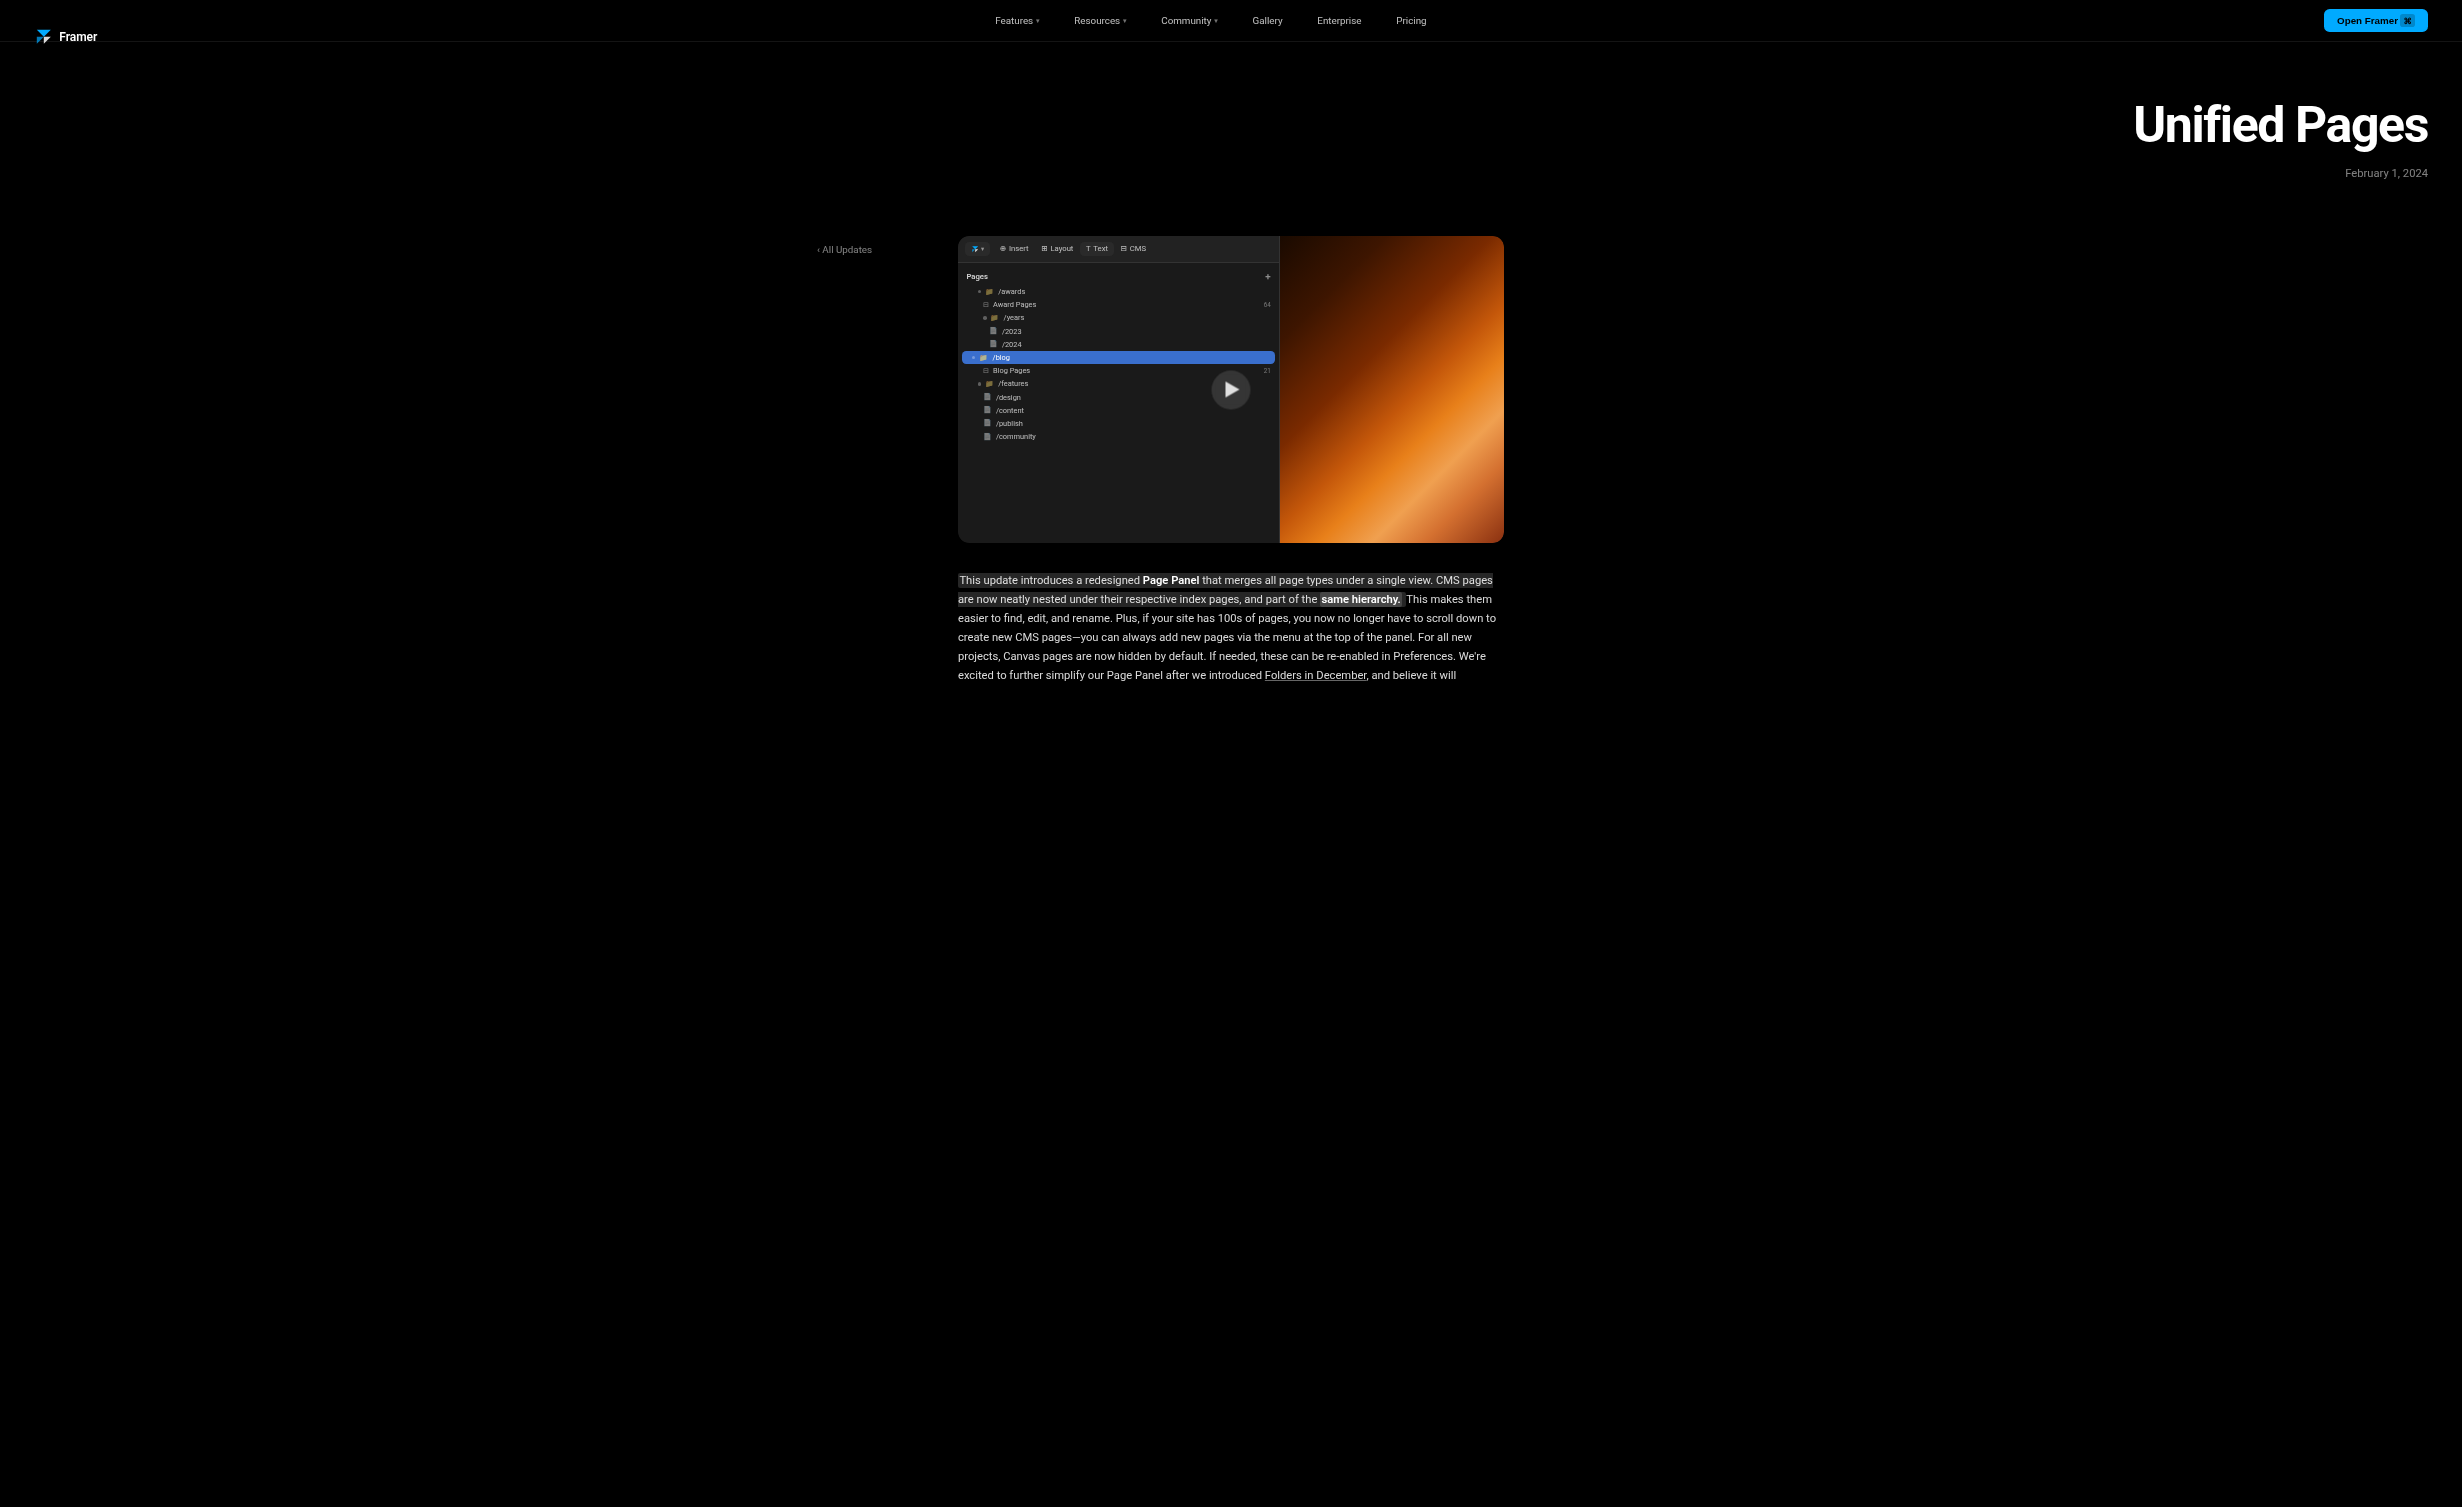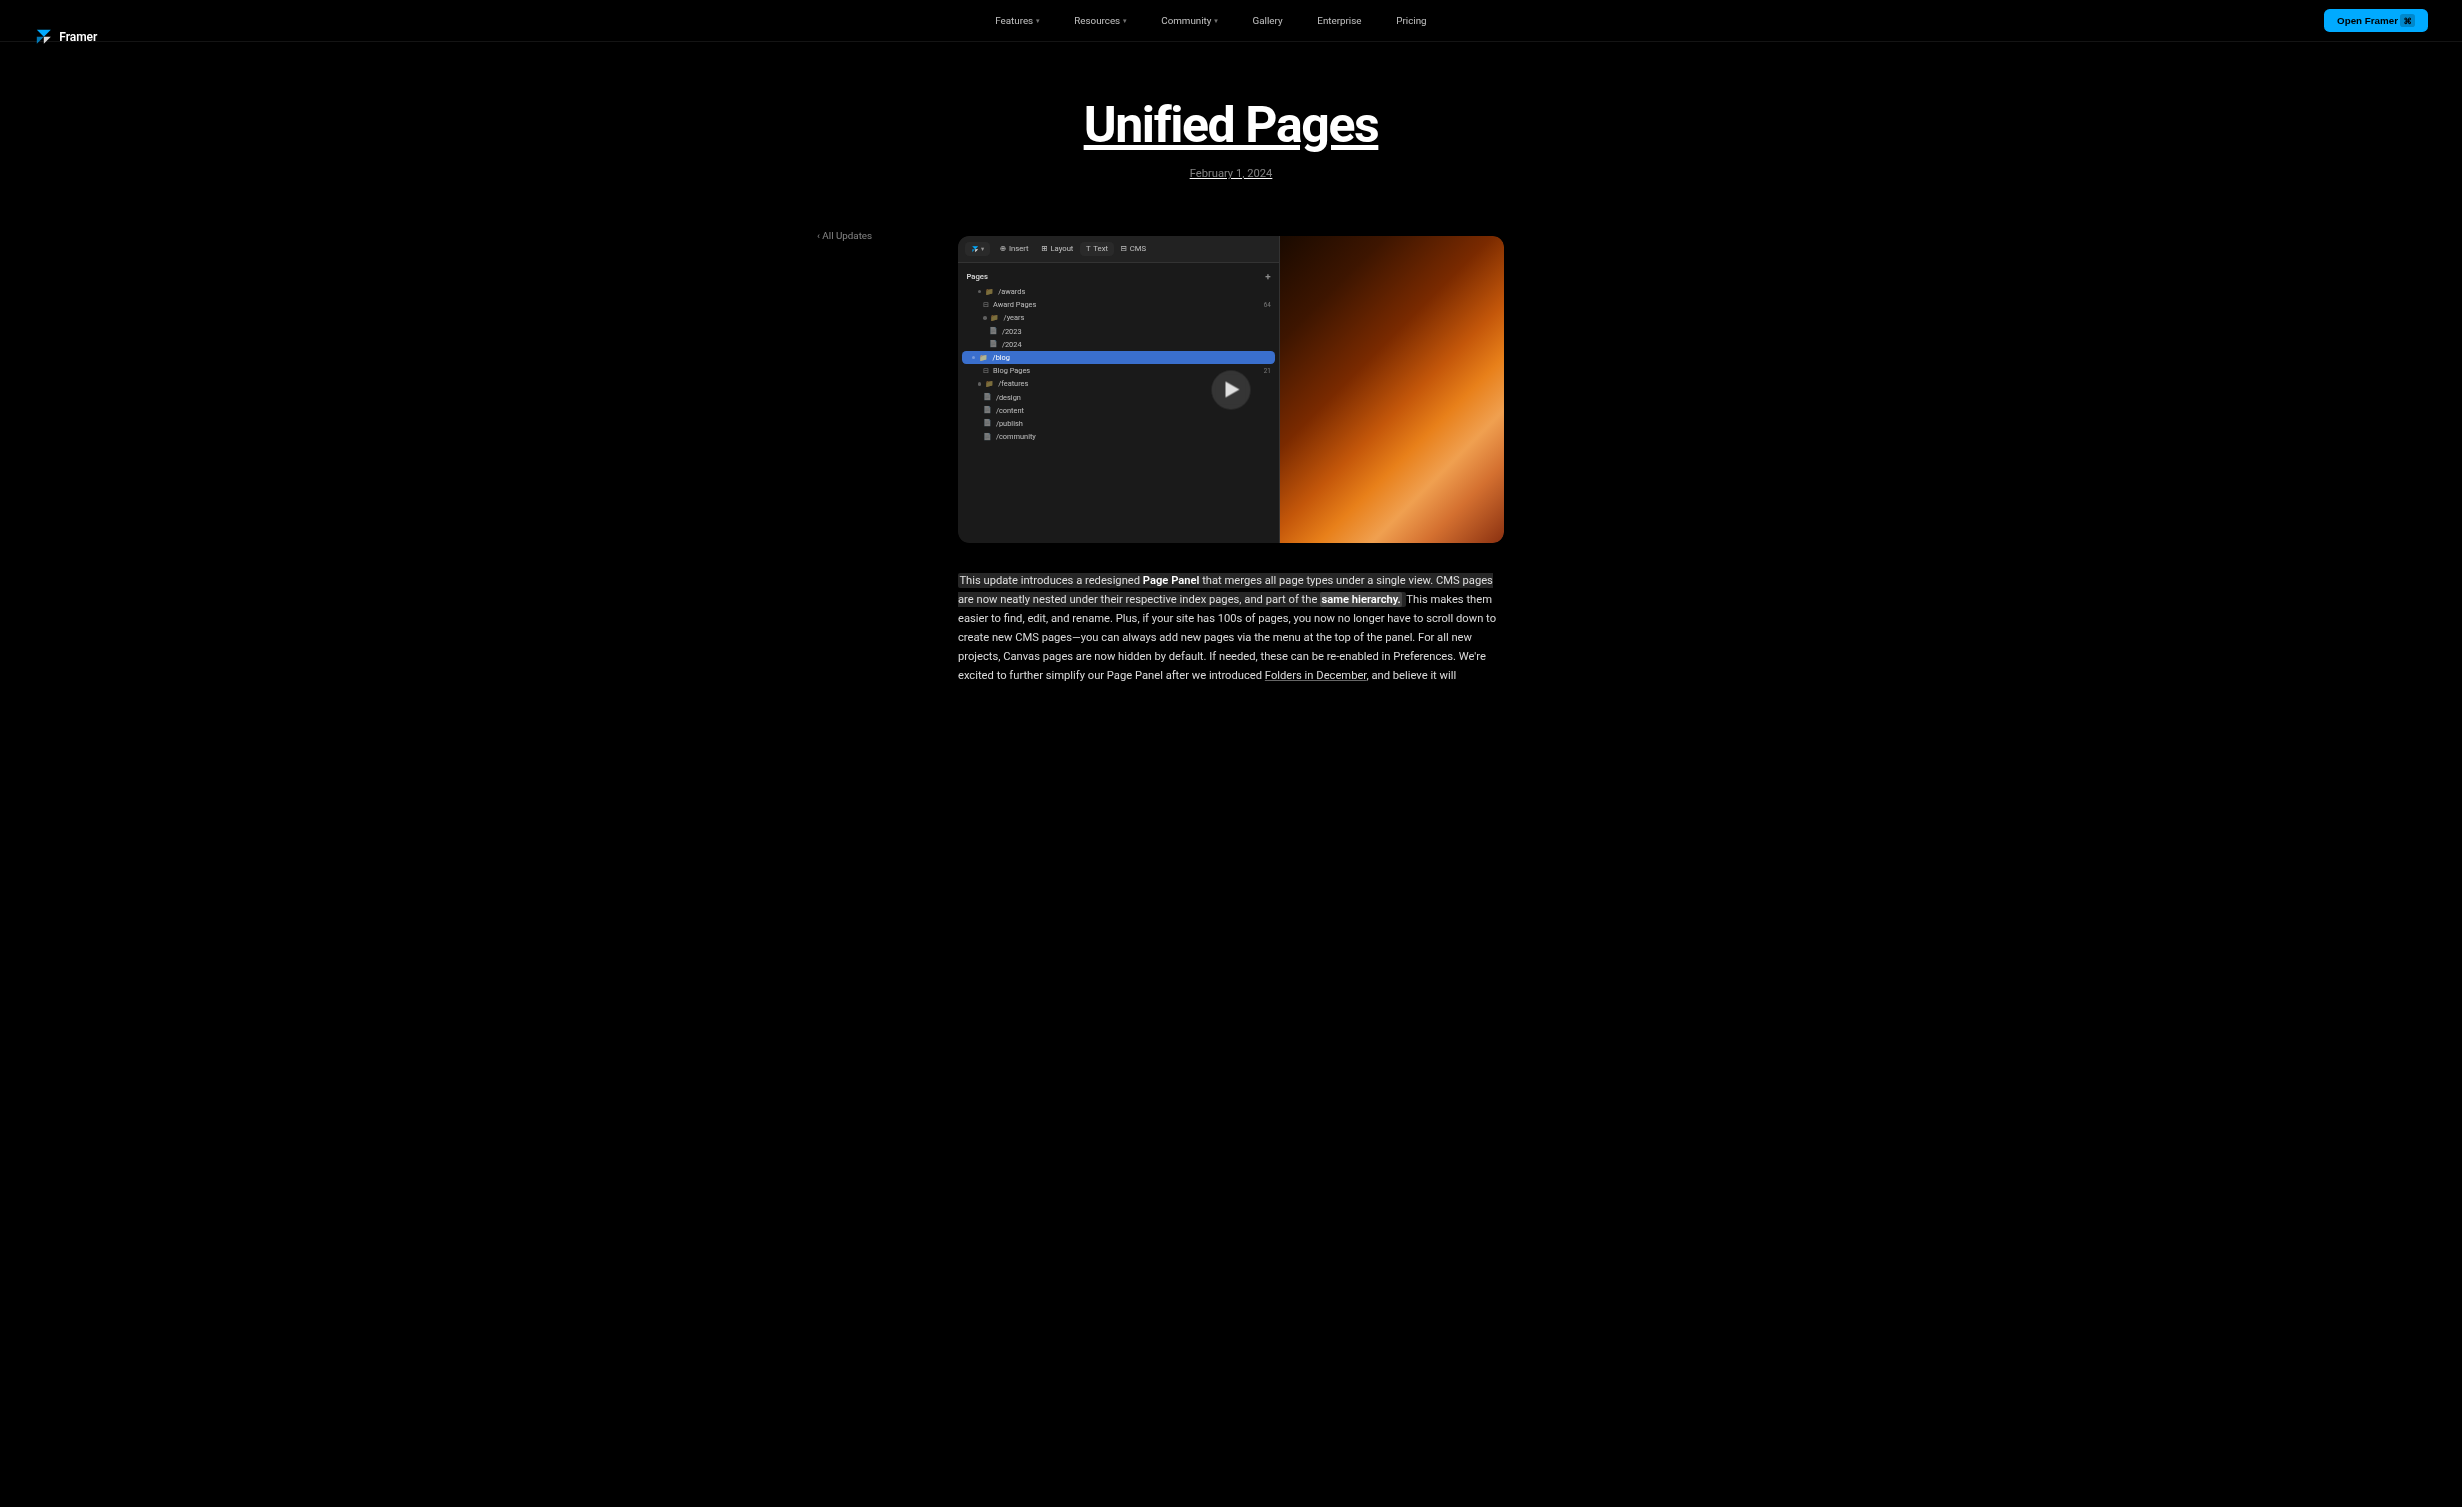--- a/index.html
+++ b/index.html
@@ -82,23 +82,22 @@
 
     .nav-cta .key-icon {
       background: rgba(0,0,0,0.2);
       border-radius: 2.8px;
       padding: 1.4px 3.5px;
       font-size: 8.4px;
     }
 
     
     .hero {
-      text-align: center;
+      text-align: right;
       padding: 56px 34px 42px;
-      text-decoration: underline;
     }
 
     .hero-title {
       font-size: 50px;
       font-weight: 700;
       letter-spacing: -1.4px;
       line-height: 1.1;
       margin-bottom: 14px;
     }
 
@@ -111,21 +110,21 @@
     .content-area {
       max-width: 896px;
       margin: 0 auto;
       padding: 14px 34px 56px;
       position: relative;
     }
 
     .back-link {
       position: absolute;
       left: 34px;
-      top: 8px;
+      top: 22px;
       color: rgba(255,255,255,0.5);
       font-size: 9.8px;
       text-decoration: none;
       cursor: pointer;
     }
 
     
     .media-container {
       margin: 0 auto 28px;
       max-width: 546px;

